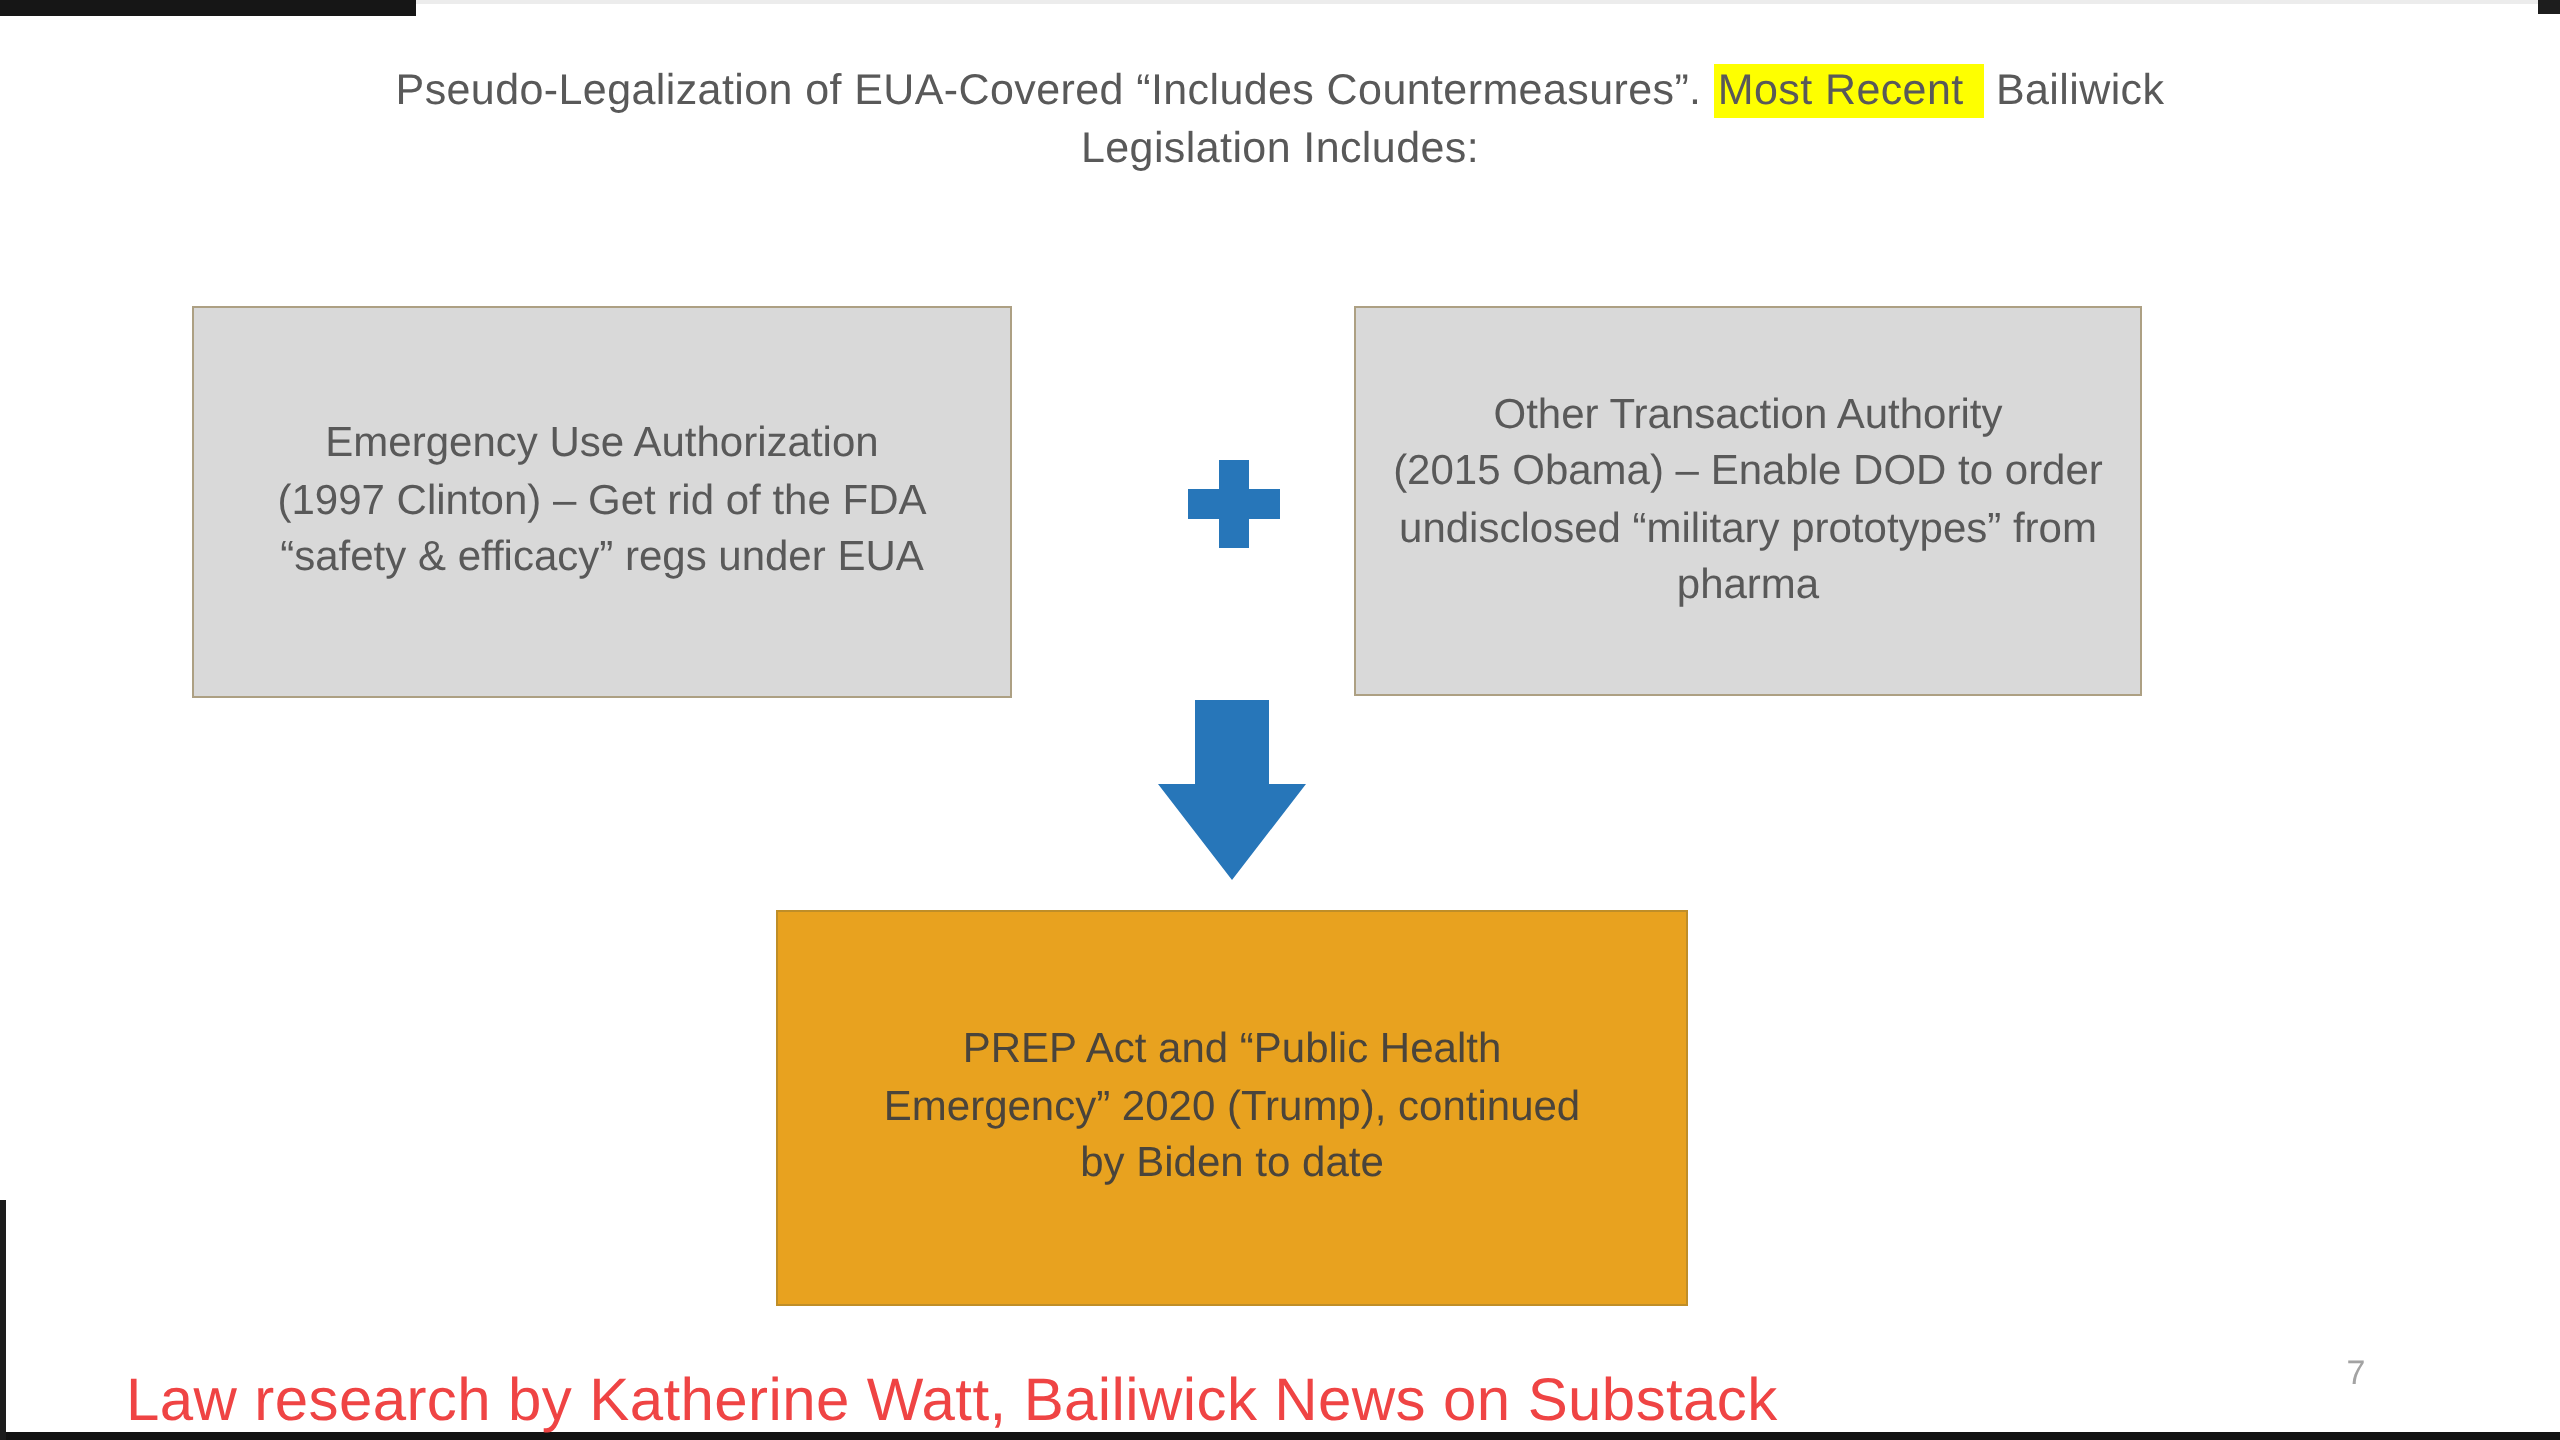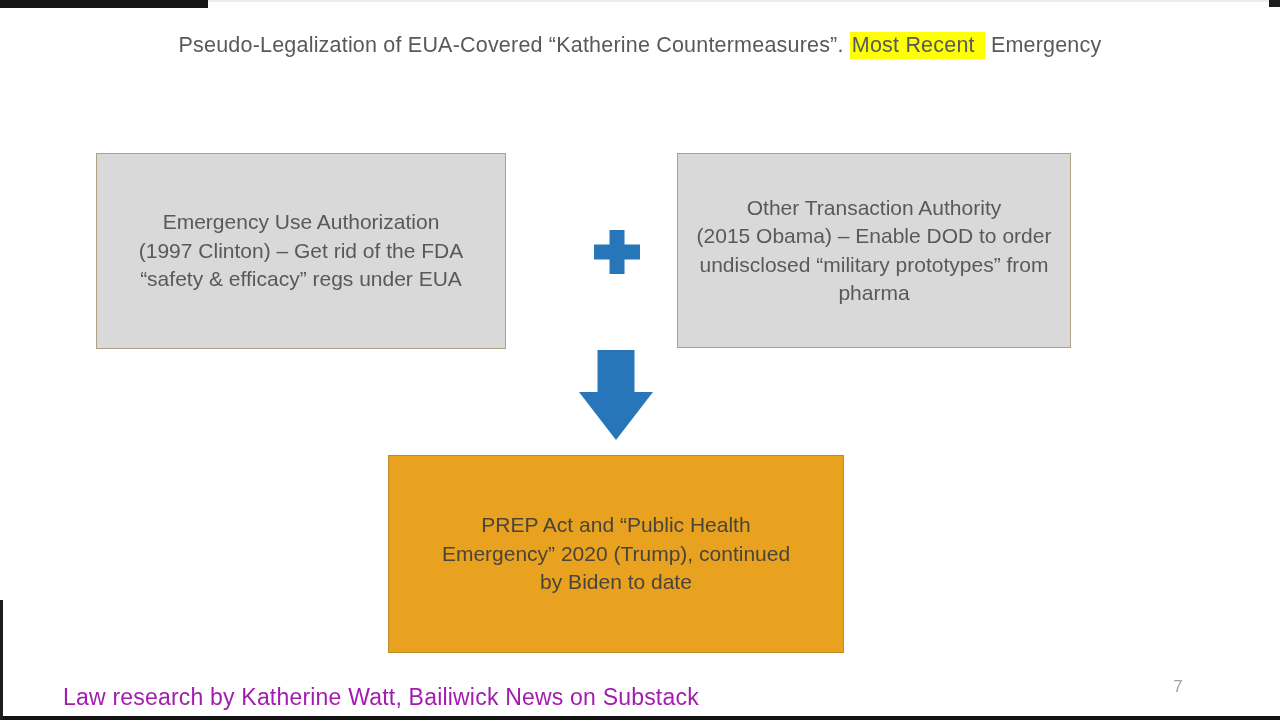--- a/index.html
+++ b/index.html
@@ -60,22 +60,22 @@
     justify-content: center;
   }
 
   .plus-wrap { position: absolute; left: 594px; top: 230px; width: 46px; height: 44px; }
   .arrow-wrap { position: absolute; left: 579px; top: 350px; width: 74px; height: 90px; }
   .plus-wrap svg, .arrow-wrap svg { display: block; width: 100%; height: 100%; }
 
   .footer {
     position: absolute;
     left: 63px; top: 684px;
-    font-size: 23px;
-    color: #a21caf;
+    font-size: 30px;
+    color: #ef4444;
     letter-spacing: 0.2px;
     text-align: right;
   }
   .page-number {
     position: absolute;
     left: 1168px; top: 677px;
     width: 20px;
     text-align: center;
     font-size: 17px;
     color: #a3a3a3;
@@ -86,21 +86,22 @@
 
 <div class="slide">
 
   <div class="edge-top-line"></div>
   <div class="edge-top-left"></div>
   <div class="edge-top-right"></div>
   <div class="edge-bottom"></div>
   <div class="edge-left-bottom"></div>
 
   <div class="title">
-    <div><span>Pseudo-Legalization of EUA-Covered “Katherine Countermeasures”. </span><span class="hl">Most Recent</span><span> Emergency</span></div>
+    <div><span>Pseudo-Legalization of EUA-Covered “Includes Countermeasures”. </span><span class="hl">Most Recent</span><span> Bailiwick</span></div>
+    <div>Legislation Includes:</div>
   </div>
 
   <div class="box box-eua">
     <div class="box-text">Emergency Use Authorization
 (1997 Clinton) – Get rid of the FDA
 “safety &amp; efficacy” regs under EUA</div>
   </div>
 
   <div class="plus-wrap">
     <svg viewBox="0 0 46 44" aria-hidden="true">

